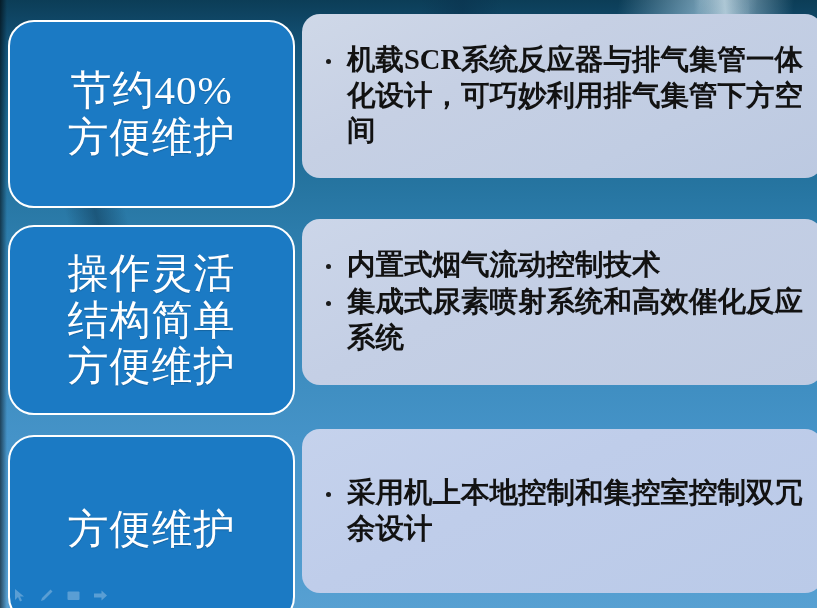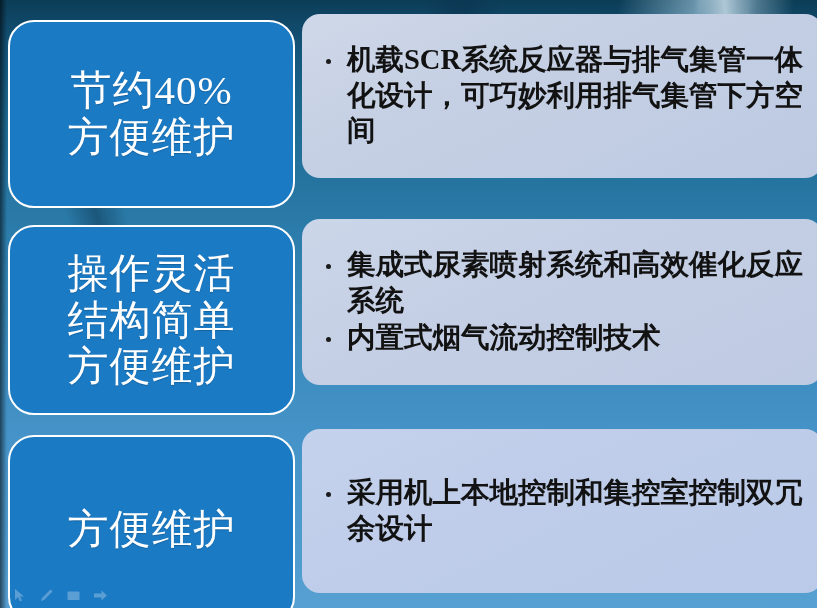--- a/index.html
+++ b/index.html
@@ -201,22 +201,22 @@
   <div class="row row2">
     <div class="label-box">
       <div class="lines">
         <div>操作灵活</div>
         <div>结构简单</div>
         <div>方便维护</div>
       </div>
     </div>
     <div class="content-box">
       <ul class="bullets">
+        <li>内置式烟气流动控制技术</li>
         <li>集成式尿素喷射系统和高效催化反应系统</li>
-        <li>内置式烟气流动控制技术</li>
       </ul>
     </div>
   </div>
 
   <div class="row row3">
     <div class="label-box">
       <div class="lines">
         <div>方便维护</div>
       </div>
     </div>

